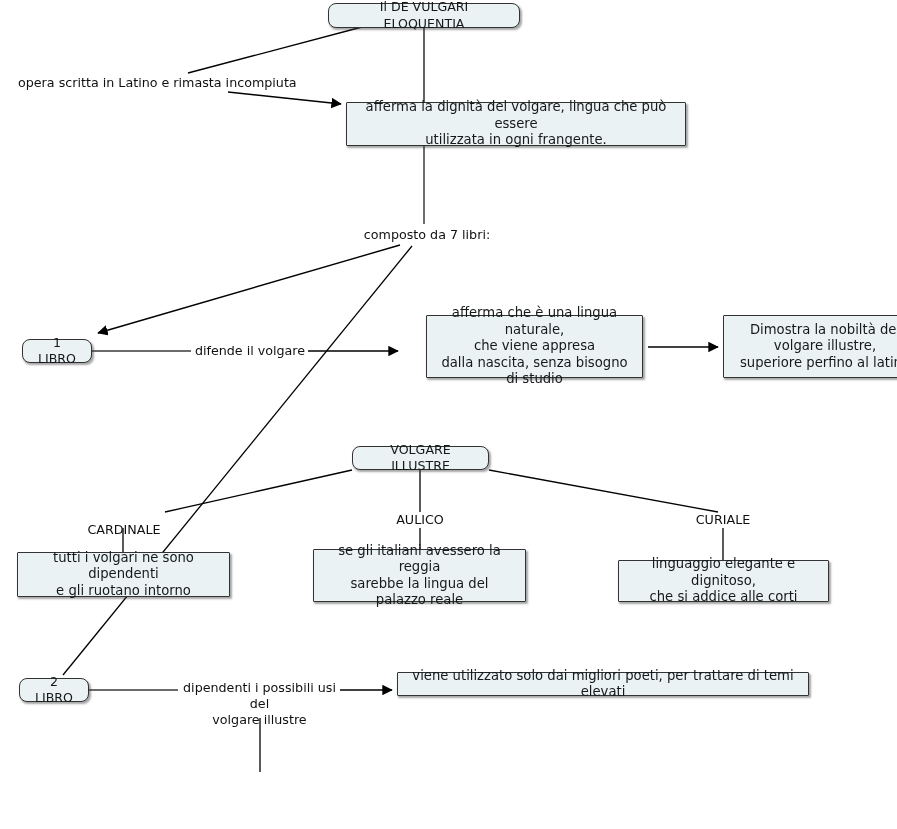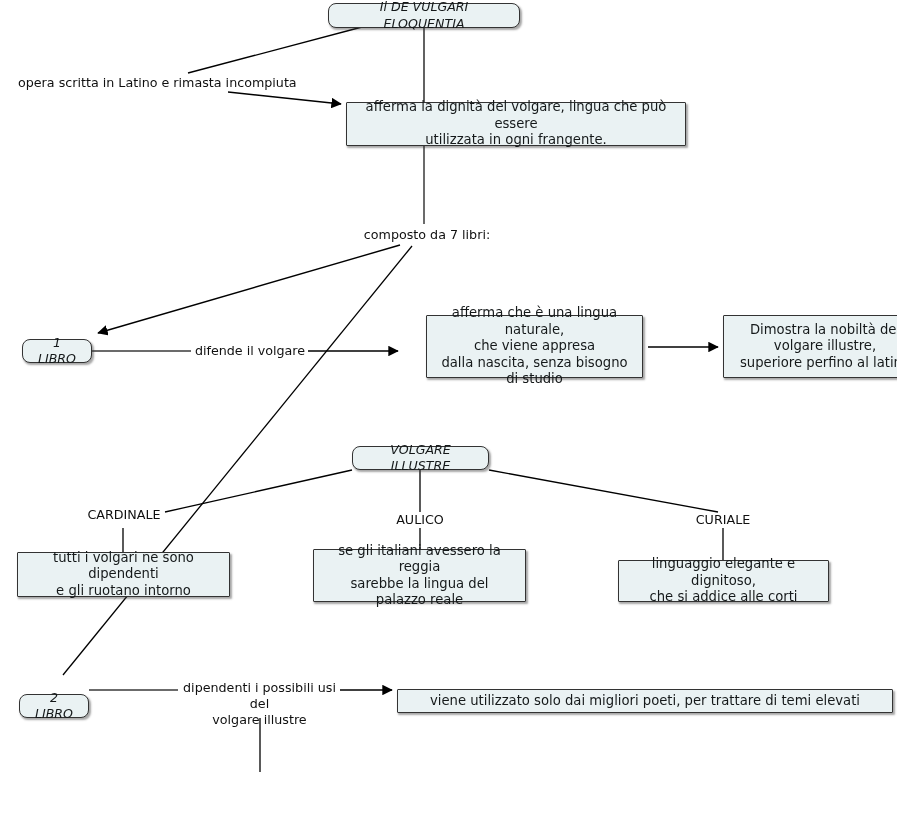--- a/index.html
+++ b/index.html
@@ -39,21 +39,20 @@
     text-align: center;
     font-size: 13.2px;
     line-height: 16.5px;
     color: #15191a;
     white-space: pre-line;
     padding: 3px 9px;
   }
   .node.small {
     font-size: 12.6px;
     border-radius: 8px;
-    font-style: italic;
   }
   .edge-label {
     position: absolute;
     font-size: 12.7px;
     line-height: 16px;
     color: #101010;
     text-align: center;
     white-space: pre-line;
     background: transparent;
   }
@@ -130,32 +129,32 @@
   <div class="node" style="left:17px; top:552px; width:213px; height:45px;">tutti i volgari ne sono dipendenti
 e gli ruotano intorno</div>
 
   <div class="node" style="left:618px; top:560px; width:211px; height:42px;">linguaggio elegante e dignitoso,
 che si addice alle corti</div>
 
   <div class="node" style="left:313px; top:549px; width:213px; height:53px;">se gli italiani avessero la reggia
 sarebbe la lingua del
 palazzo reale</div>
 
-  <div class="node small" style="left:19px; top:678px; width:70px; height:24px;margin-top:16px;">2 LIBRO</div>
+  <div class="node small" style="left:19px; top:678px; width:70px; height:24px;">2 LIBRO</div>
 
-  <div class="node" style="left:397px; top:689px; width:496px; height:24px;">viene utilizzato solo dai migliori poeti, per trattare di temi elevati</div>
+  <div class="node" style="left:397px; top:672px; width:412px; height:24px;">viene utilizzato solo dai migliori poeti, per trattare di temi elevati</div>
 
 
   <div class="edge-label left" style="left:18px; top:75px; width:280px;">opera scritta in Latino e rimasta incompiuta</div>
 
   <div class="edge-label" style="left:352px; top:227px; width:150px;">composto da 7 libri:</div>
 
   <div class="edge-label" style="left:191px; top:343px; width:118px;">difende il volgare</div>
 
-  <div class="edge-label" style="left:68px; top:507px; width:112px;">CARDINALE</div>
+  <div class="edge-label" style="left:68px; top:522px; width:112px;">CARDINALE</div>
 
   <div class="edge-label" style="left:376px; top:512px; width:88px;">AULICO</div>
 
   <div class="edge-label" style="left:679px; top:512px; width:88px;">CURIALE</div>
 
   <div class="edge-label" style="left:178px; top:680px; width:163px;">dipendenti i possibili usi del
 volgare illustre</div>
 
 </div>
 

